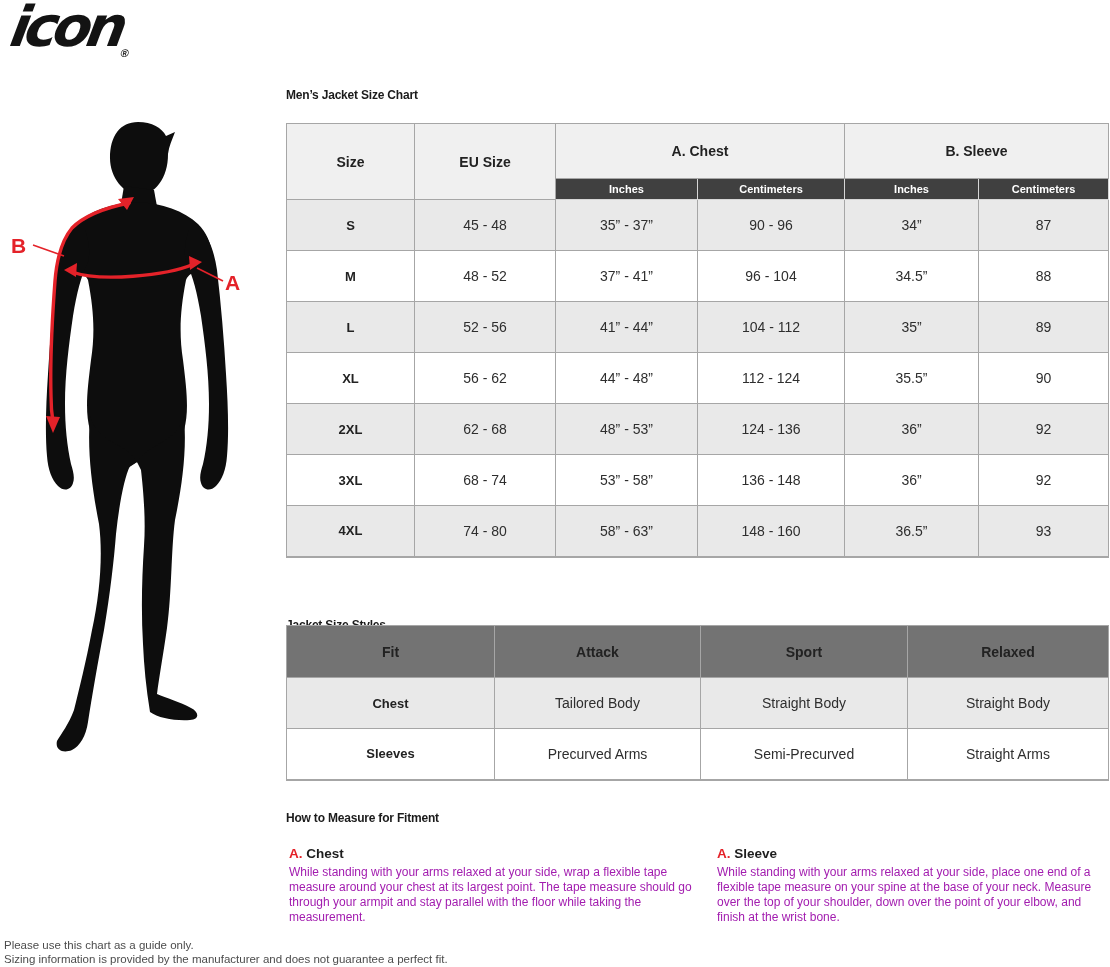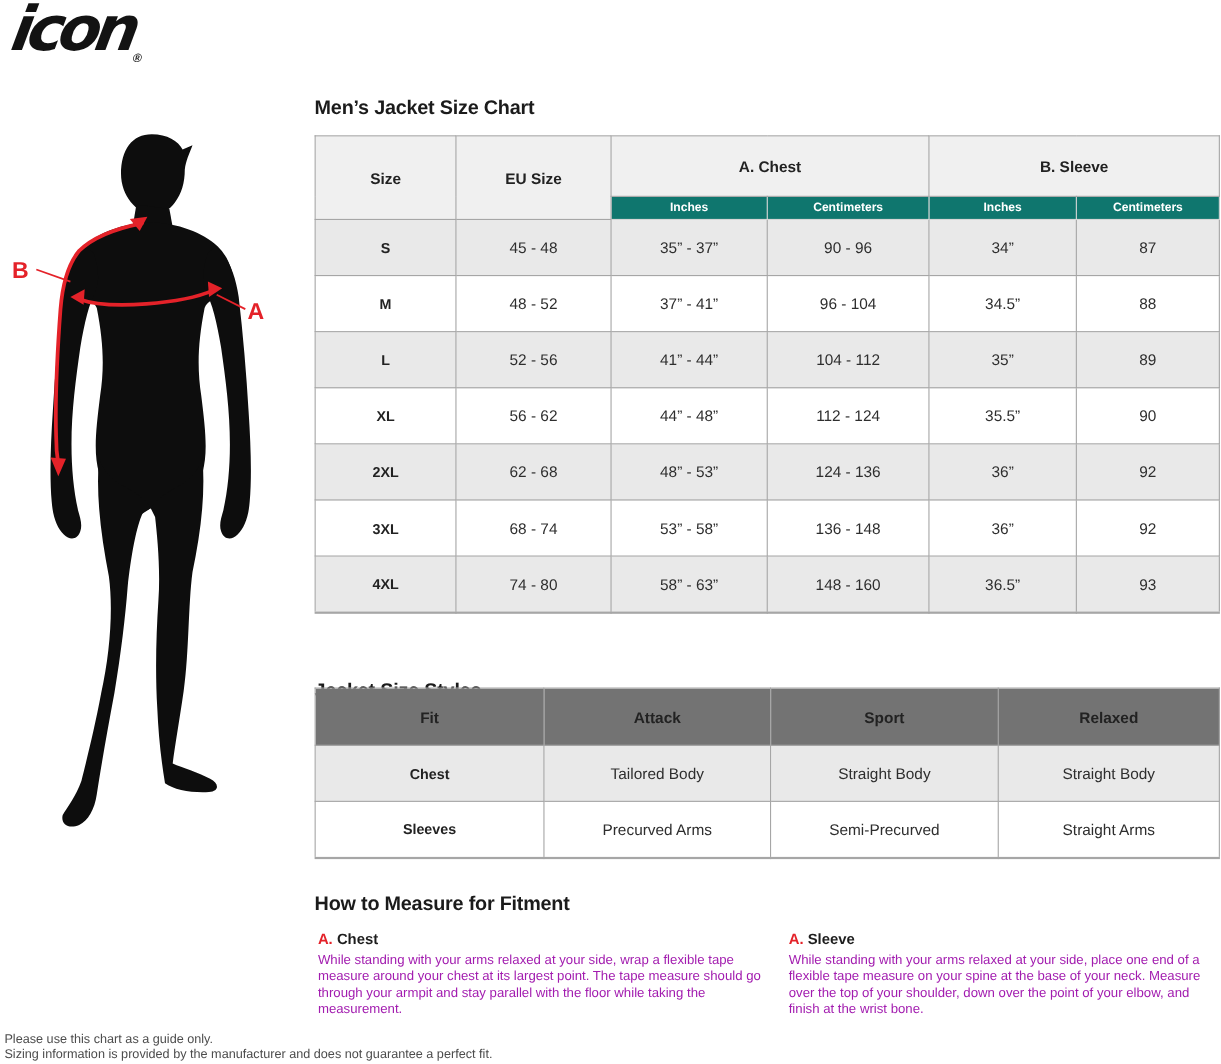--- a/index.html
+++ b/index.html
@@ -6,31 +6,31 @@
   .page{position:relative;width:1110px;height:967px;background:#ffffff;overflow:hidden;
         font-family:"Liberation Sans",sans-serif;color:#2e2e2e;}
 
   
   .logo{position:absolute;left:6px;top:-6px;transform:skewX(-10deg);transform-origin:left bottom;}
   .logo-text{font-family:"DejaVu Sans",sans-serif;font-style:italic;font-weight:bold;
              font-size:56px;letter-spacing:-5px;color:#131313;}
   .logo-reg{font-size:11px;font-weight:bold;color:#131313;vertical-align:bottom;margin-left:3px;}
 
   
-  .h2{position:absolute;left:286px;font-size:18px;font-weight:bold;color:#1b1b1b;
+  .h2{position:absolute;left:286px;font-size:12px;font-weight:bold;color:#1b1b1b;
       letter-spacing:-0.2px;}
 
   
   table{position:absolute;left:286px;border-collapse:collapse;table-layout:fixed;
         border:1px solid #a6a6a6;border-bottom:2px solid #a6a6a6;padding-left:45px;}
   th,td{border:1px solid #a6a6a6;text-align:center;vertical-align:middle;
         font-size:14px;font-weight:normal;color:#2e2e2e;padding:0;}
   .t1{top:123px;width:822px;}
   .t1 .hrow th{background:#f0f0f0;font-weight:bold;color:#222;height:54px;}
-  .t1 .brow th{background:#0f766e;color:#ffffff;font-size:11px;font-weight:bold;
+  .t1 .brow th{background:#404040;color:#ffffff;font-size:11px;font-weight:bold;
                height:20px;border-color:#d6d6d6;}
   tr.data{height:51px;}
   tr.odd td{background:#e9e9e9;}
   td.rowhead,th.rowhead{font-weight:bold;font-size:13px;color:#222;}
   .t2{top:625px;width:822px;}
   .t2 .hrow th{background:#737373;font-weight:bold;color:#222;height:51px;}
   .t2 tr{height:51px;}
 
   
   .measure-cols{position:absolute;left:289px;top:846px;width:819px;display:flex;gap:16px;}

